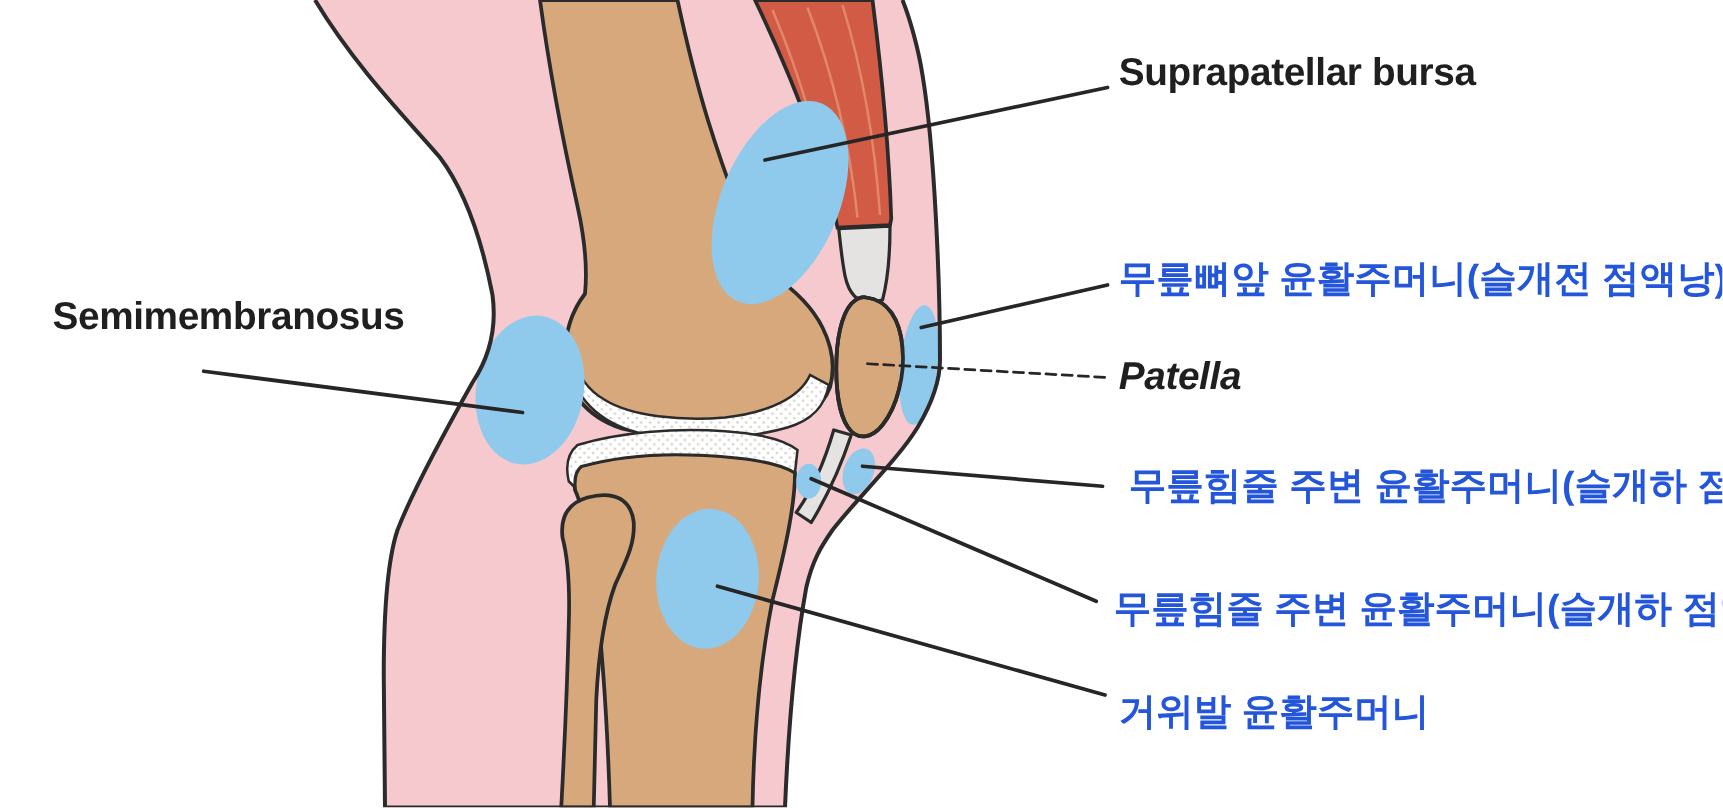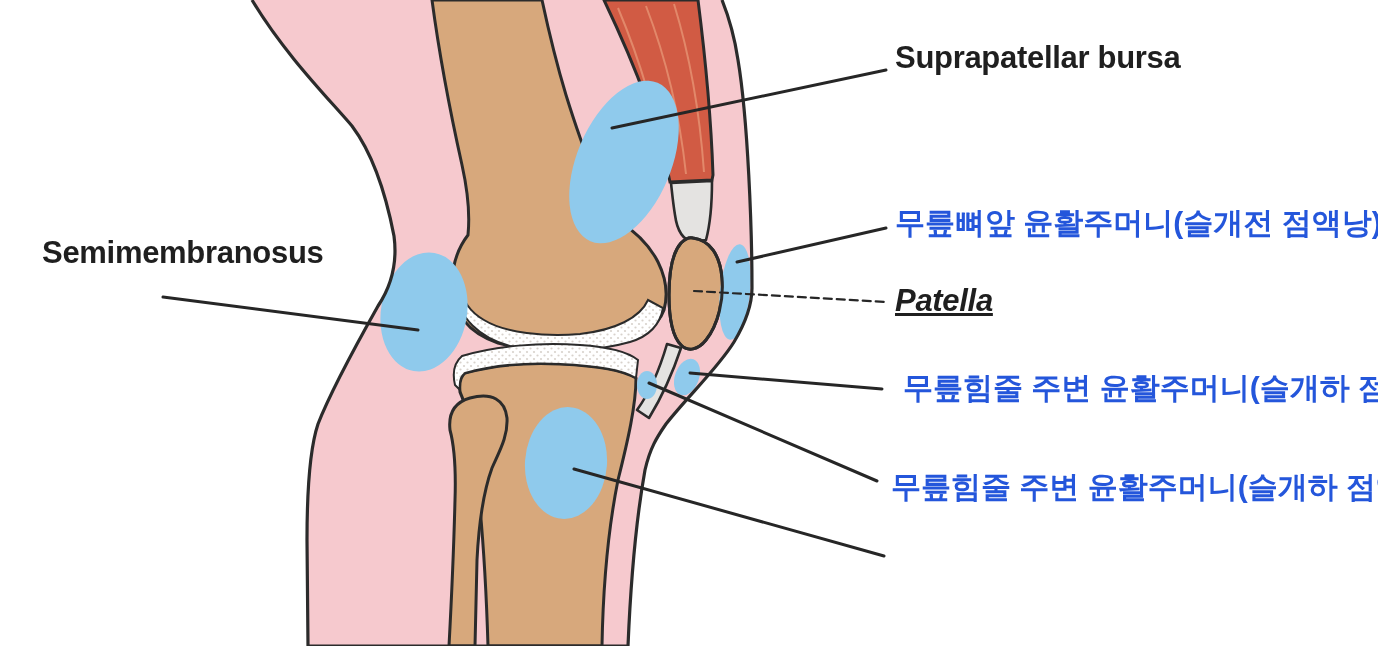--- a/index.html
+++ b/index.html
@@ -17,21 +17,21 @@
   .muscle{fill:var(--muscle-red);stroke:var(--outline);stroke-width:3;}
   .stripe{fill:none;stroke:var(--muscle-stripe);stroke-width:2;}
   .tendon{fill:var(--tendon-gray);stroke:var(--outline);stroke-width:2.6;stroke-linejoin:round;}
   .bursa{fill:var(--bursa-blue);stroke:none;}
   .cartilage{fill:url(#cartilageDots);stroke:var(--outline);stroke-width:2;}
   .restroke{fill:none;stroke:var(--outline);stroke-width:3;}
   .leader{stroke:#262626;stroke-width:3;stroke-linecap:round;fill:none;}
   .leader.thin{stroke-width:2.2;stroke-dasharray:8 5;}
   .lbl{position:absolute;white-space:nowrap;}
   .lbl.en{font-size:31px;font-weight:700;color:var(--label-black);letter-spacing:-0.3px;}
-  .lbl.en.italic{font-style:italic;text-decoration:underline;}
+  .lbl.en.italic{font-style:italic;}
   .lbl.kr{font-size:30px;font-weight:700;color:var(--label-blue);}
   .lbl.two-line{line-height:40px;text-align:right;}
 </style>
 </head>
 <body>
 
 <div id="stage">
 
   <svg width="1378" height="646" viewBox="0 0 1378 646">
     <defs>
@@ -132,18 +132,19 @@
   <div class="lbl en" style="left:895px;top:40px">Suprapatellar bursa</div>
 
   <div class="lbl kr" style="left:895px;top:203px">무릎뼈앞 윤활주머니(슬개전 점액낭)</div>
 
   <div class="lbl en italic" style="left:895px;top:283px">Patella</div>
 
   <div class="lbl kr" style="left:903px;top:368px">무릎힘줄 주변 윤활주머니(슬개하 점액낭)</div>
 
   <div class="lbl kr" style="left:891px;top:467px">무릎힘줄 주변 윤활주머니(슬개하 점액낭)</div>
 
+  <div class="lbl kr" style="left:895px;top:549px">거위발 윤활주머니</div>
 
   <div class="lbl en two-line" style="left:42px;top:233px">
     <div>Semimembranosus</div>
   </div>
 
 </div>
 
 </body></html>

